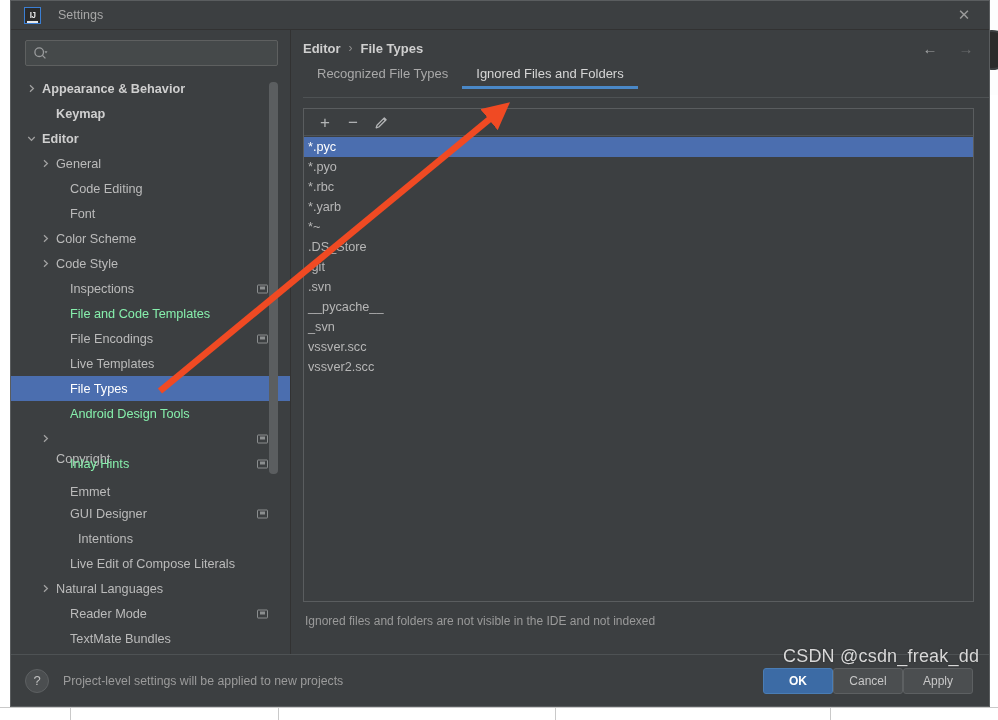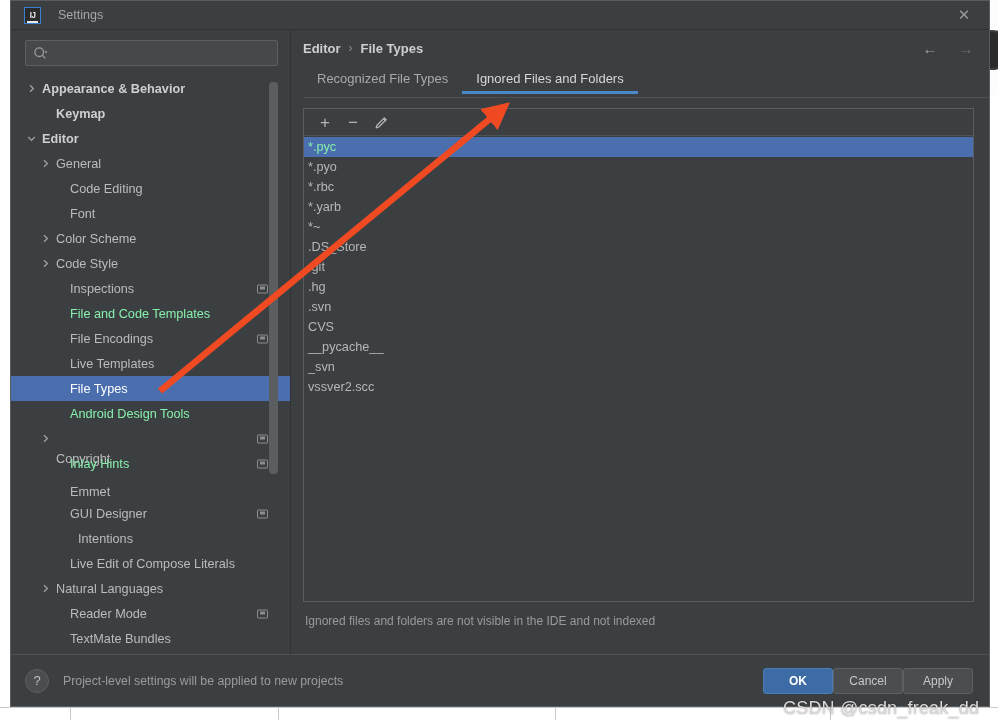--- a/index.html
+++ b/index.html
@@ -209,21 +209,21 @@
     width: 18px; text-align: center;
     cursor: pointer;
   }
   .nav-arrow.disabled { color: #6a6c6d; }
 
   .tabs {
     display: flex;
     padding-left: 12px;
     position: relative;
     height: 32px;
-    align-items: center;
+    align-items: flex-start;
   }
   .tab {
     font-size: 13px;
     color: #a9a9a9;
     padding: 0 14px 8px 14px;
     position: relative;
     cursor: pointer;
     white-space: nowrap;
   }
   .tab.active { color: #d6d6d6; }
@@ -274,21 +274,21 @@
     padding-top: 1px;
   }
   .list-item {
     height: 20px;
     display: flex; align-items: center;
     padding-left: 4px;
     color: #b6b6b6;
     font-size: 12.7px;
     cursor: default;
   }
-  .list-item.selected { background: #4b6eaf; color: #86efac; }
+  .list-item.selected { background: #4b6eaf; color: #ffffff; }
 
   .hint {
     color: #9a9a9a;
     font-size: 12px;
     padding: 12px 0 0 2px;
   }
 
   
   .footer {
     flex: 0 0 auto;
@@ -344,21 +344,21 @@
   .annot {
     position: absolute;
     left: 0; top: 0;
     width: 998px; height: 720px;
     pointer-events: none;
     z-index: 40;
   }
   
   .watermark {
     position: absolute;
-    left: 783px; top: 698px;
+    left: 783px; top: 646px;
     color: #d8d8d8;
     font-size: 18px;
     letter-spacing: 0.2px;
     z-index: 45;
     white-space: nowrap;
     text-shadow: 0 0 2px rgba(0,0,0,.35);
   }
 </style>
 </head>
 <body>
@@ -566,25 +566,24 @@
                 </div>
               </div>
             <div class="list-body" id="ignored-list">
                 <div class="list-item selected">*.pyc</div>
                 <div class="list-item">*.pyo</div>
                 <div class="list-item">*.rbc</div>
                 <div class="list-item">*.yarb</div>
                 <div class="list-item">*~</div>
                 <div class="list-item">.DS_Store</div>
                 <div class="list-item">.git</div>
-                <div class="list-item">.hg</div>
                 <div class="list-item">.svn</div>
-                <div class="list-item">CVS</div>
                 <div class="list-item">__pycache__</div>
                 <div class="list-item">_svn</div>
+                <div class="list-item">vssver.scc</div>
                 <div class="list-item">vssver2.scc</div>
               </div>
           </div>
           <div class="hint">Ignored files and folders are not visible in the IDE and not indexed</div>
         </div>
 
       </div>
     </div>
 
     <div class="footer">

